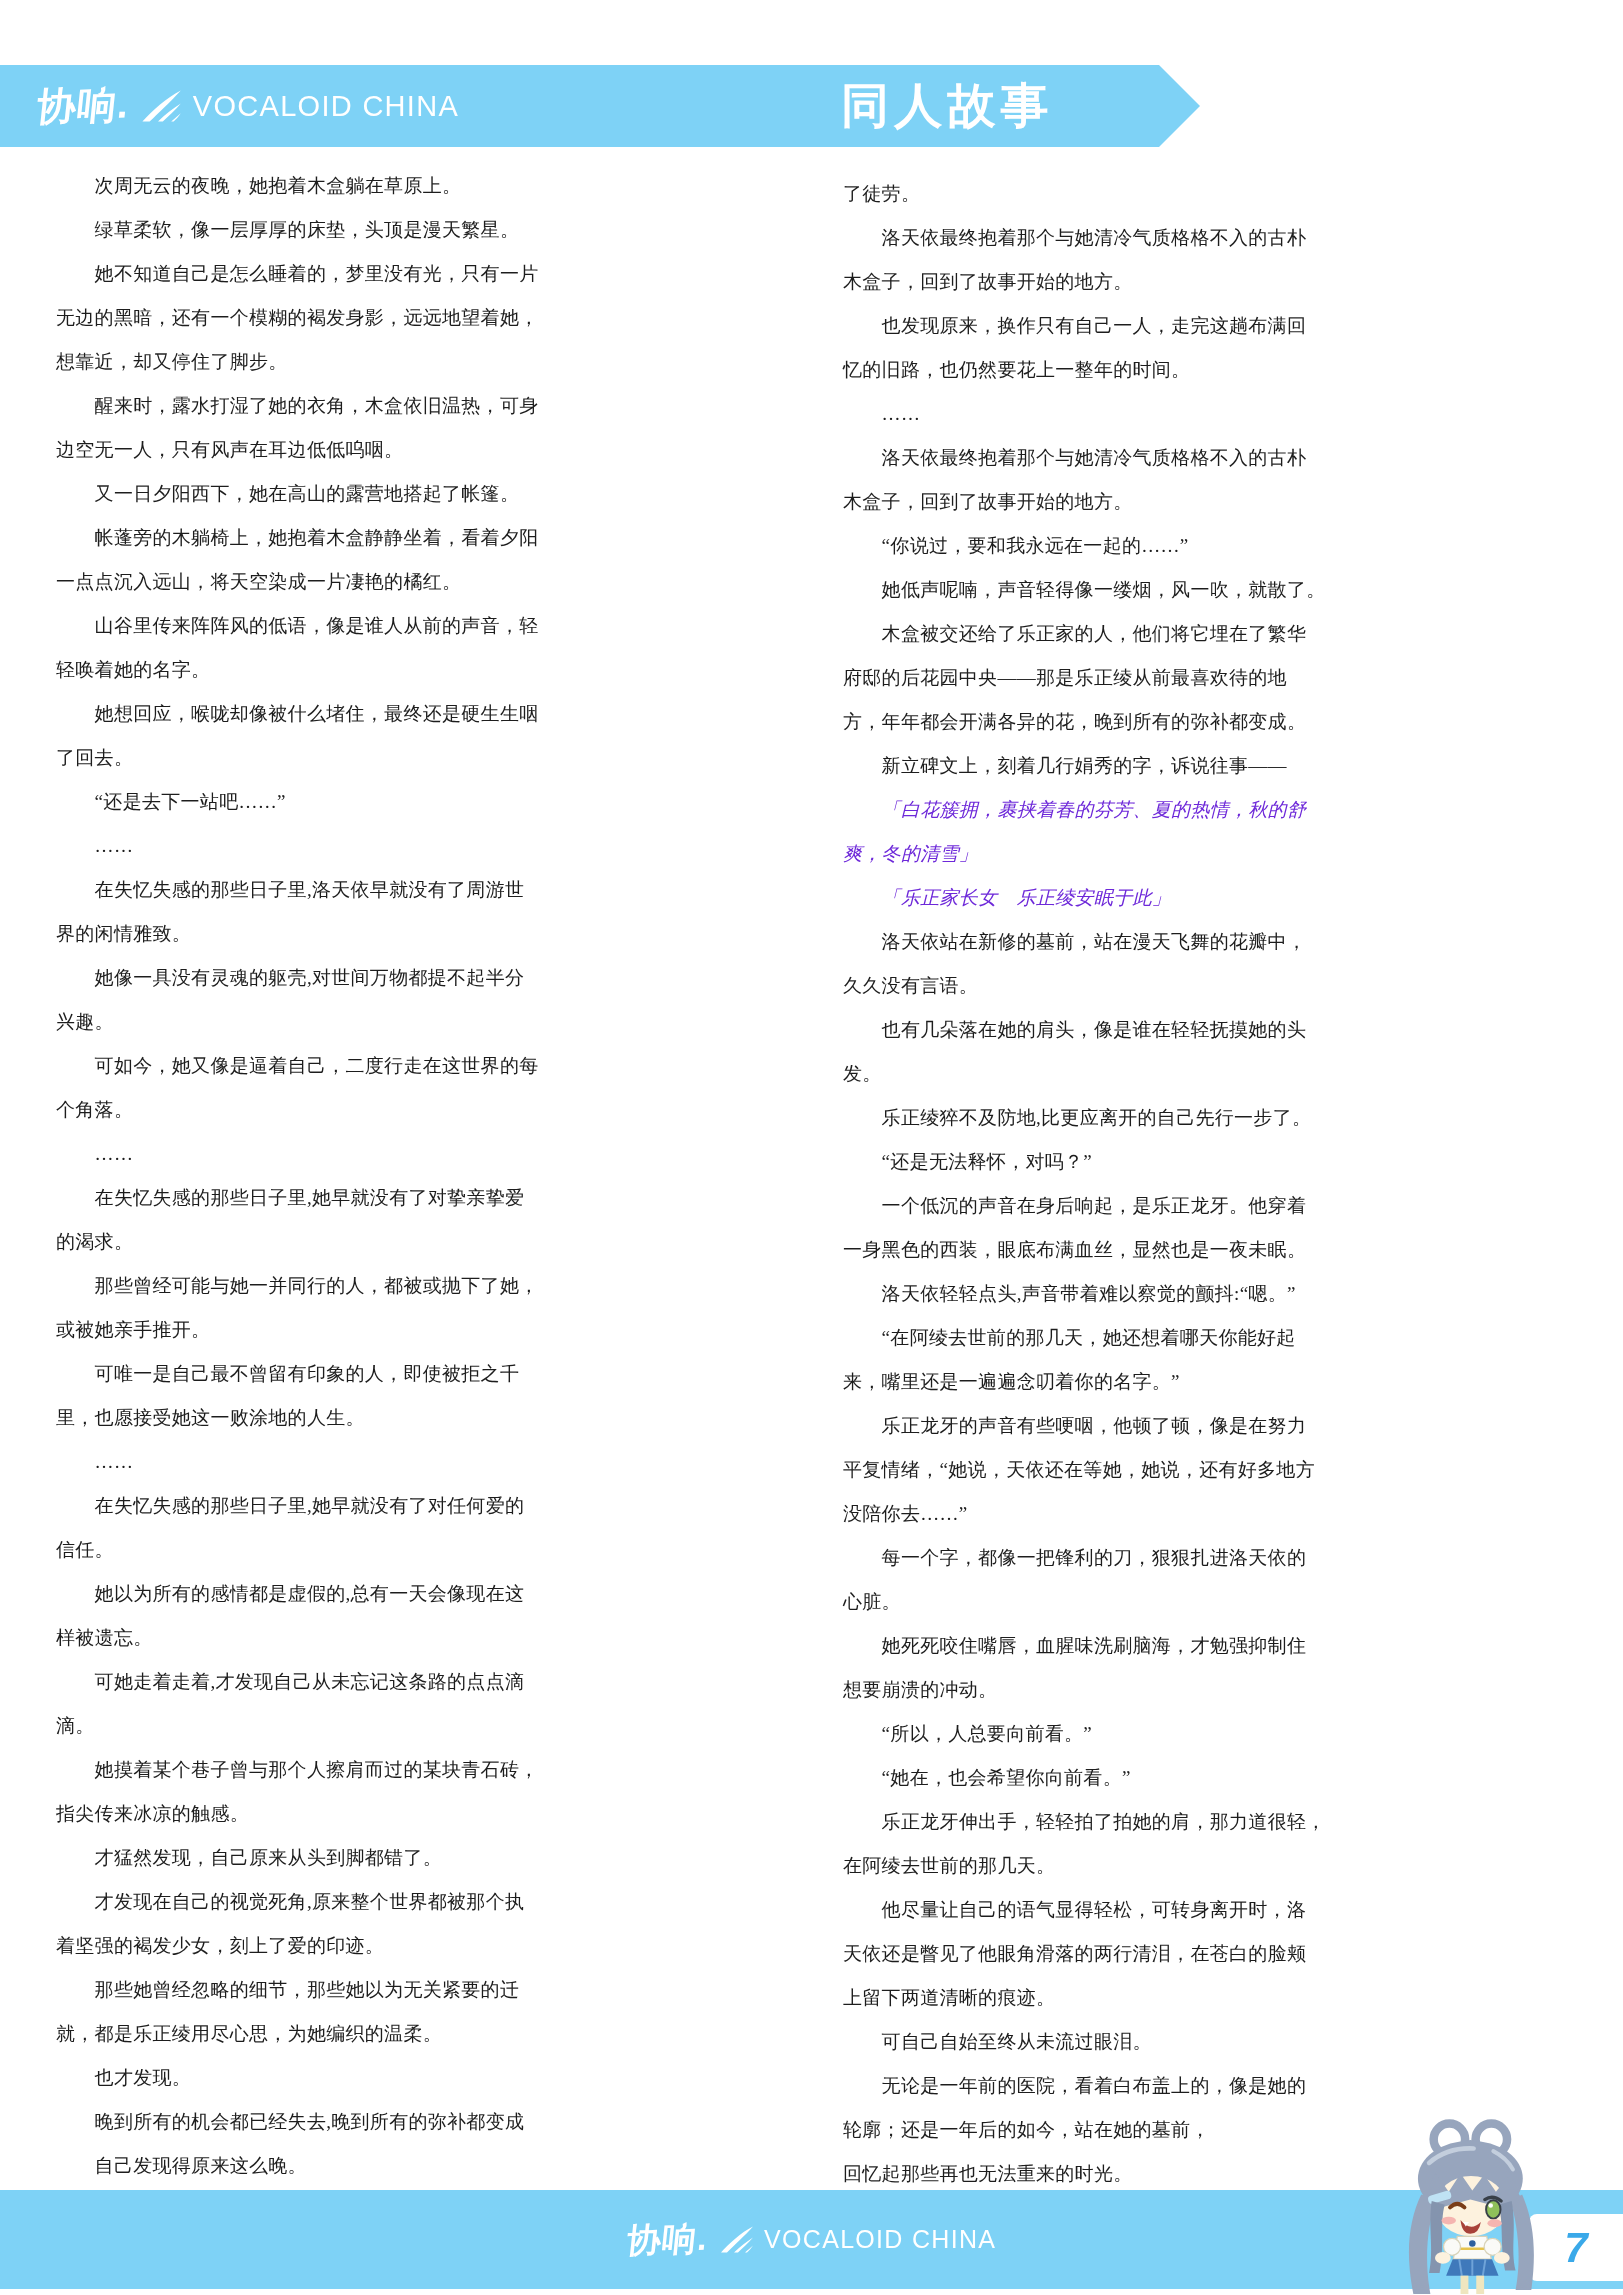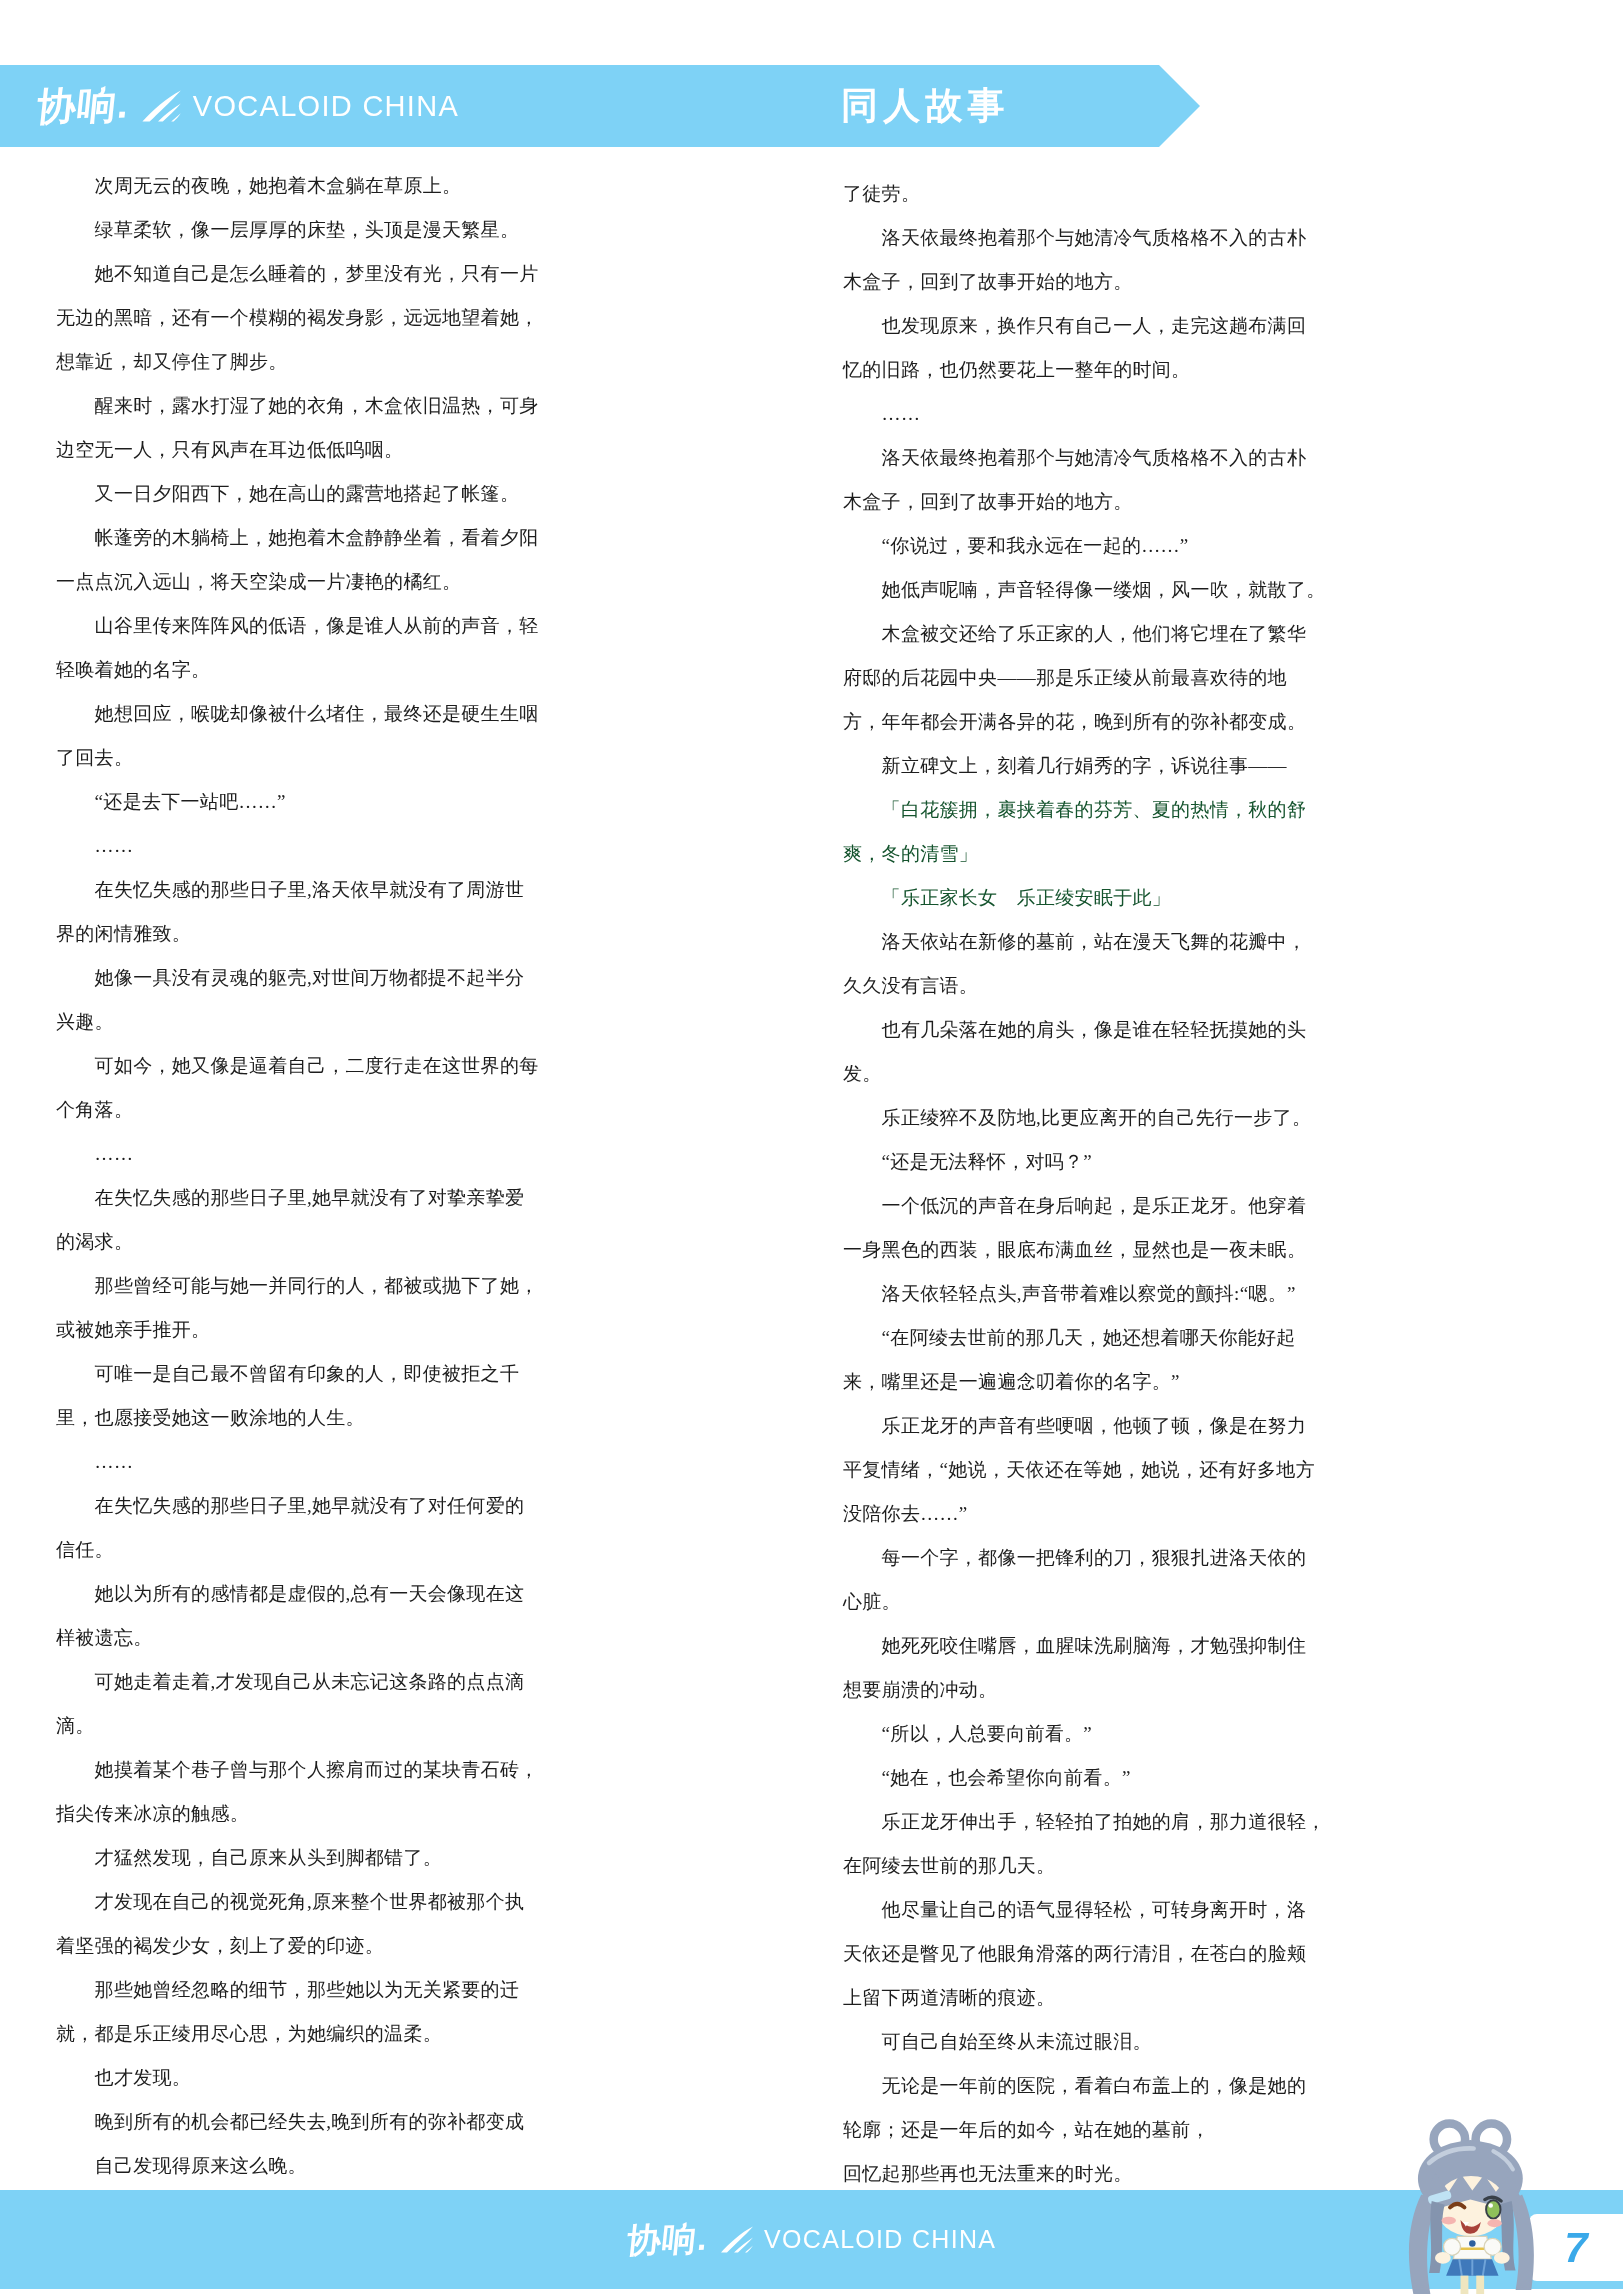--- a/index.html
+++ b/index.html
@@ -31,36 +31,36 @@
   .banner .logo-cn{font-size:39px;}
   .logo-en{
     font-family:"Liberation Sans","DejaVu Sans",sans-serif;
     font-weight:300;letter-spacing:1.3px;
   }
   .banner .logo-en{font-size:29px;}
   .wing{display:block;}
   .section-title{
     position:absolute;left:841px;top:0;height:82px;
     display:flex;align-items:center;
-    color:#ffffff;font-weight:bold;font-size:37px;letter-spacing:5.2px;
+    color:#ffffff;font-weight:bold;font-size:48px;letter-spacing:5.2px;
     font-family:"Liberation Sans","DejaVu Sans",sans-serif;
   }
   
   .col{
     position:absolute;top:164px;
     color:#1d1d1d;
     font-size:19px;
   }
   .col-left{left:56px;width:726px;}
   .col-right{left:843px;width:730px;margin-top:8px;}
   .line{
     height:44px;line-height:44px;
     white-space:pre;letter-spacing:0.3px;
   }
-  .line.kai{color:#14532d;}
+  .line.kai{font-style:italic;color:#6d28d9;}
   
   .footer{
     position:absolute;left:0;top:2190px;width:1623px;height:99px;
     background:#7ed2f6;
     display:flex;align-items:center;justify-content:center;
   }
   .footer .logo-cn{font-size:34px;}
   .footer .logo-en{font-size:25px;}
   .page-num-box{
     position:absolute;left:1529px;top:2214px;width:94px;height:67px;

